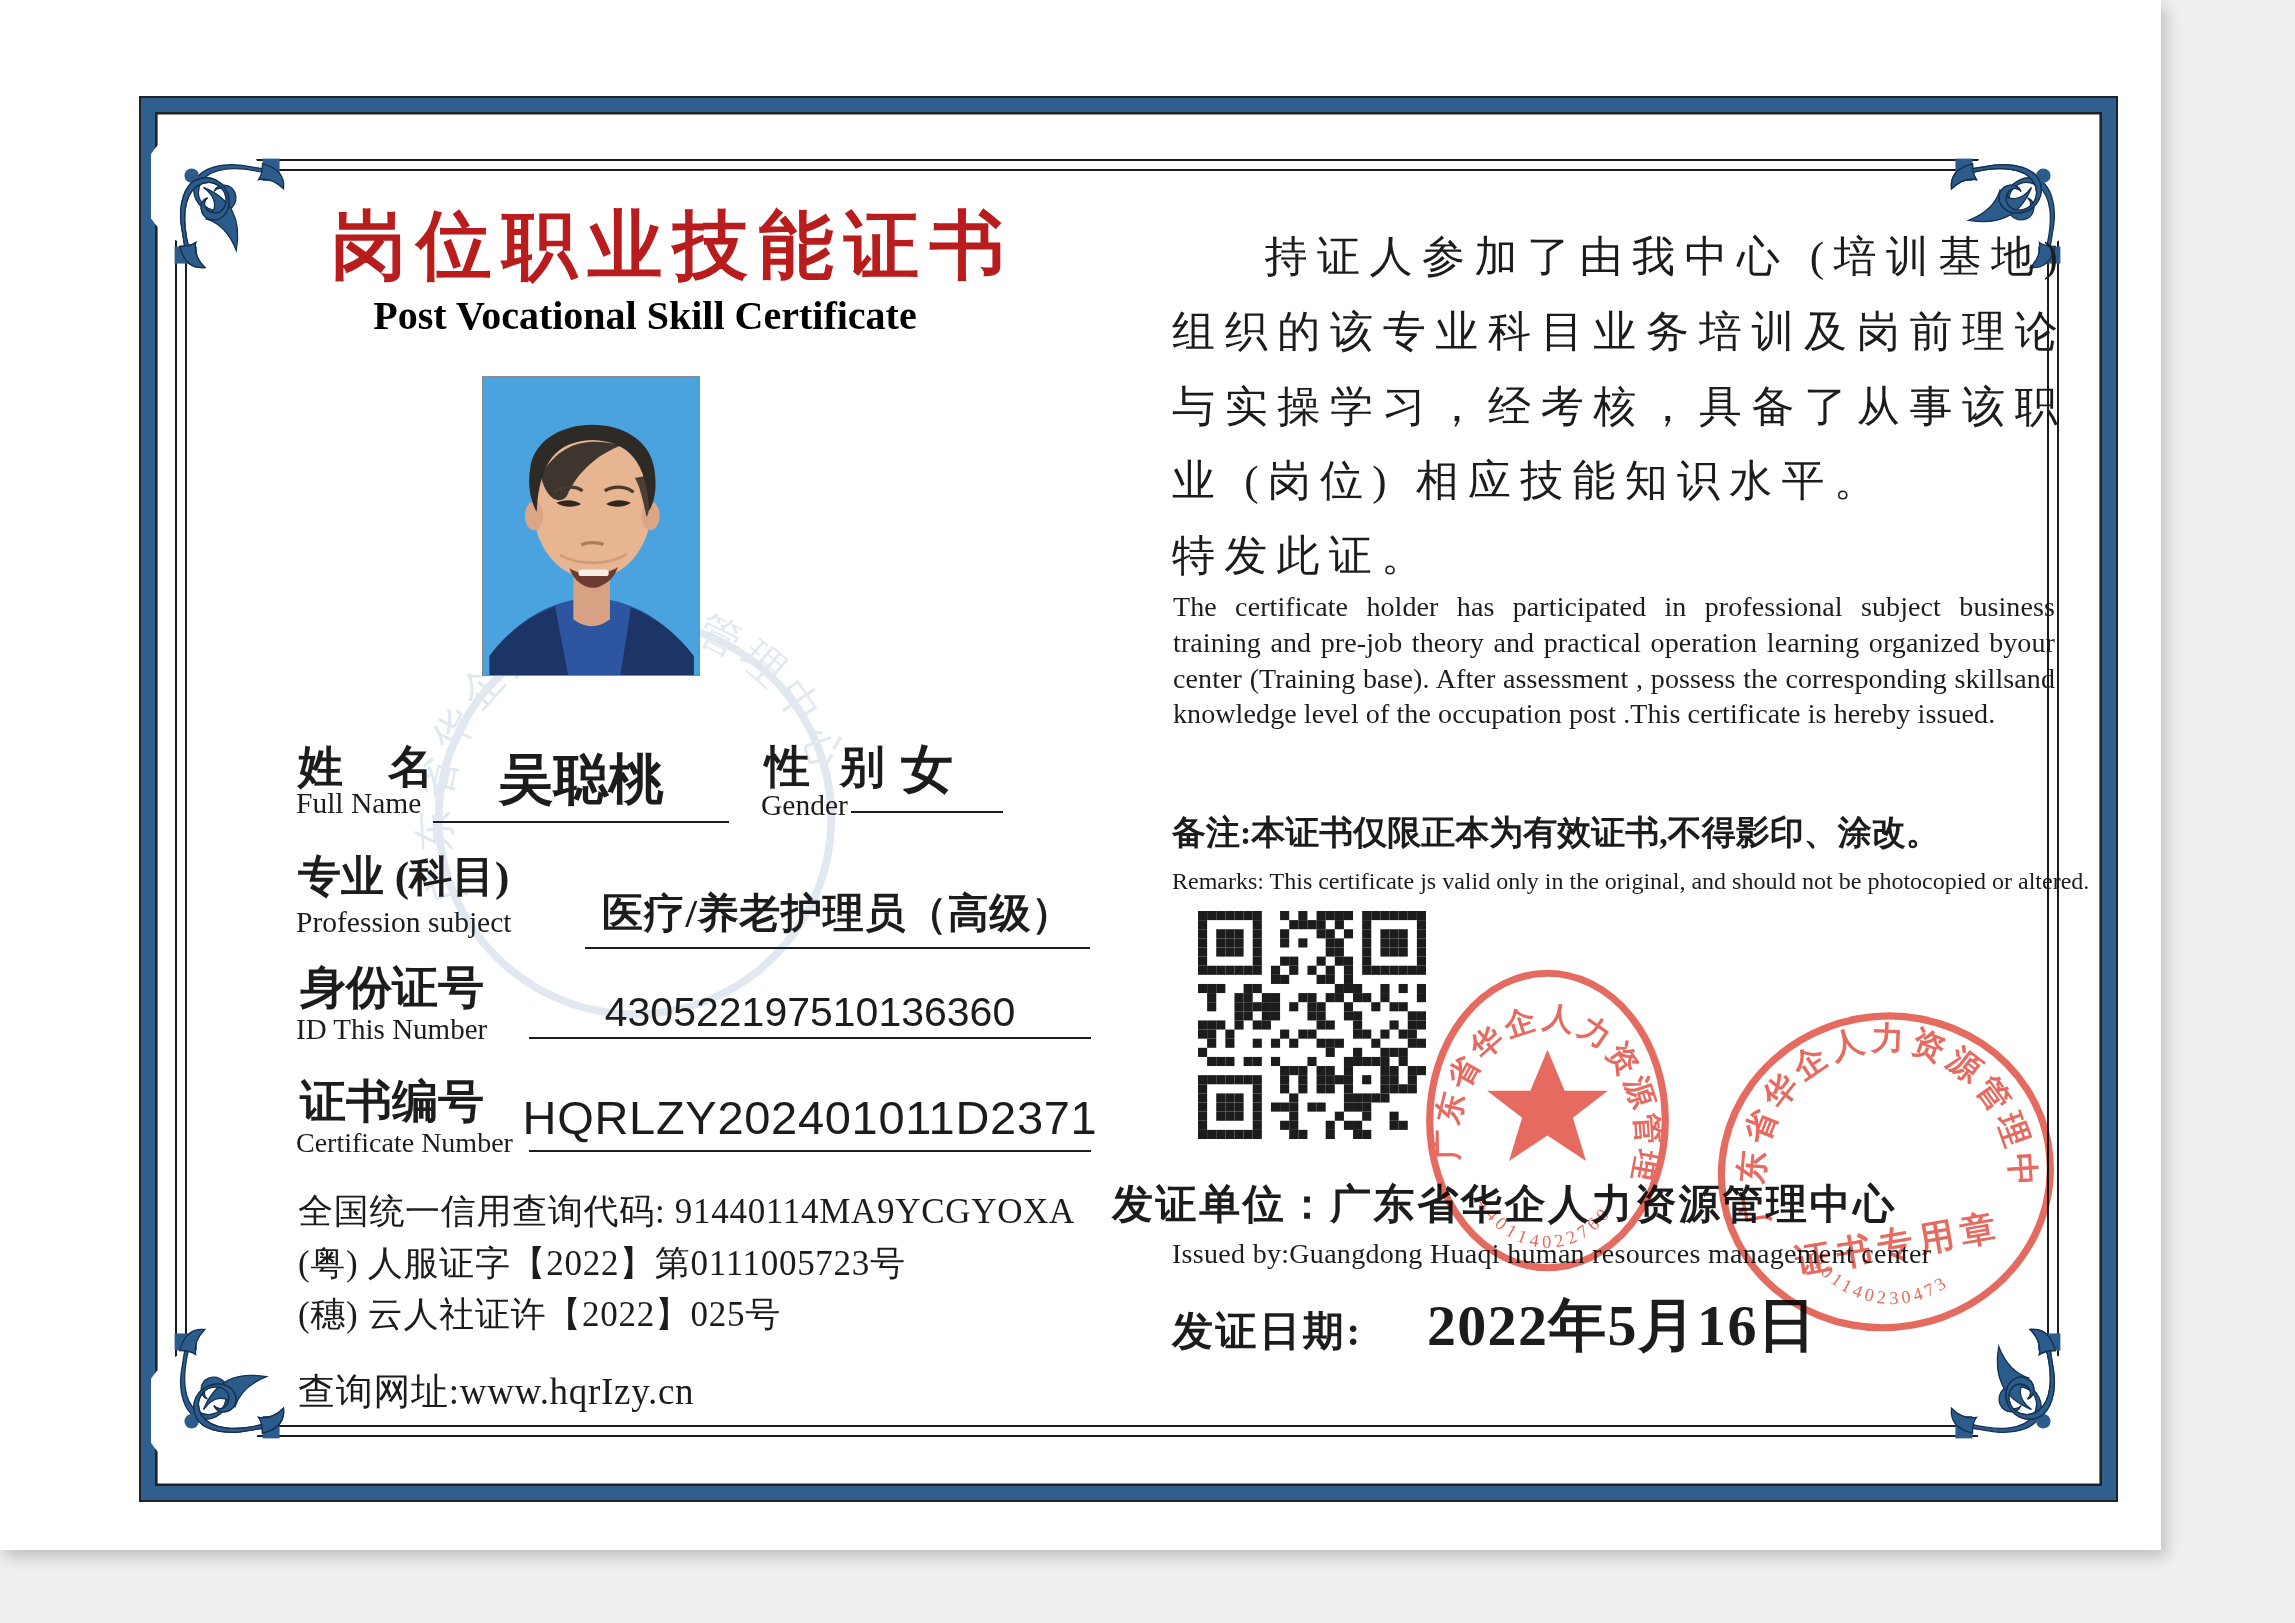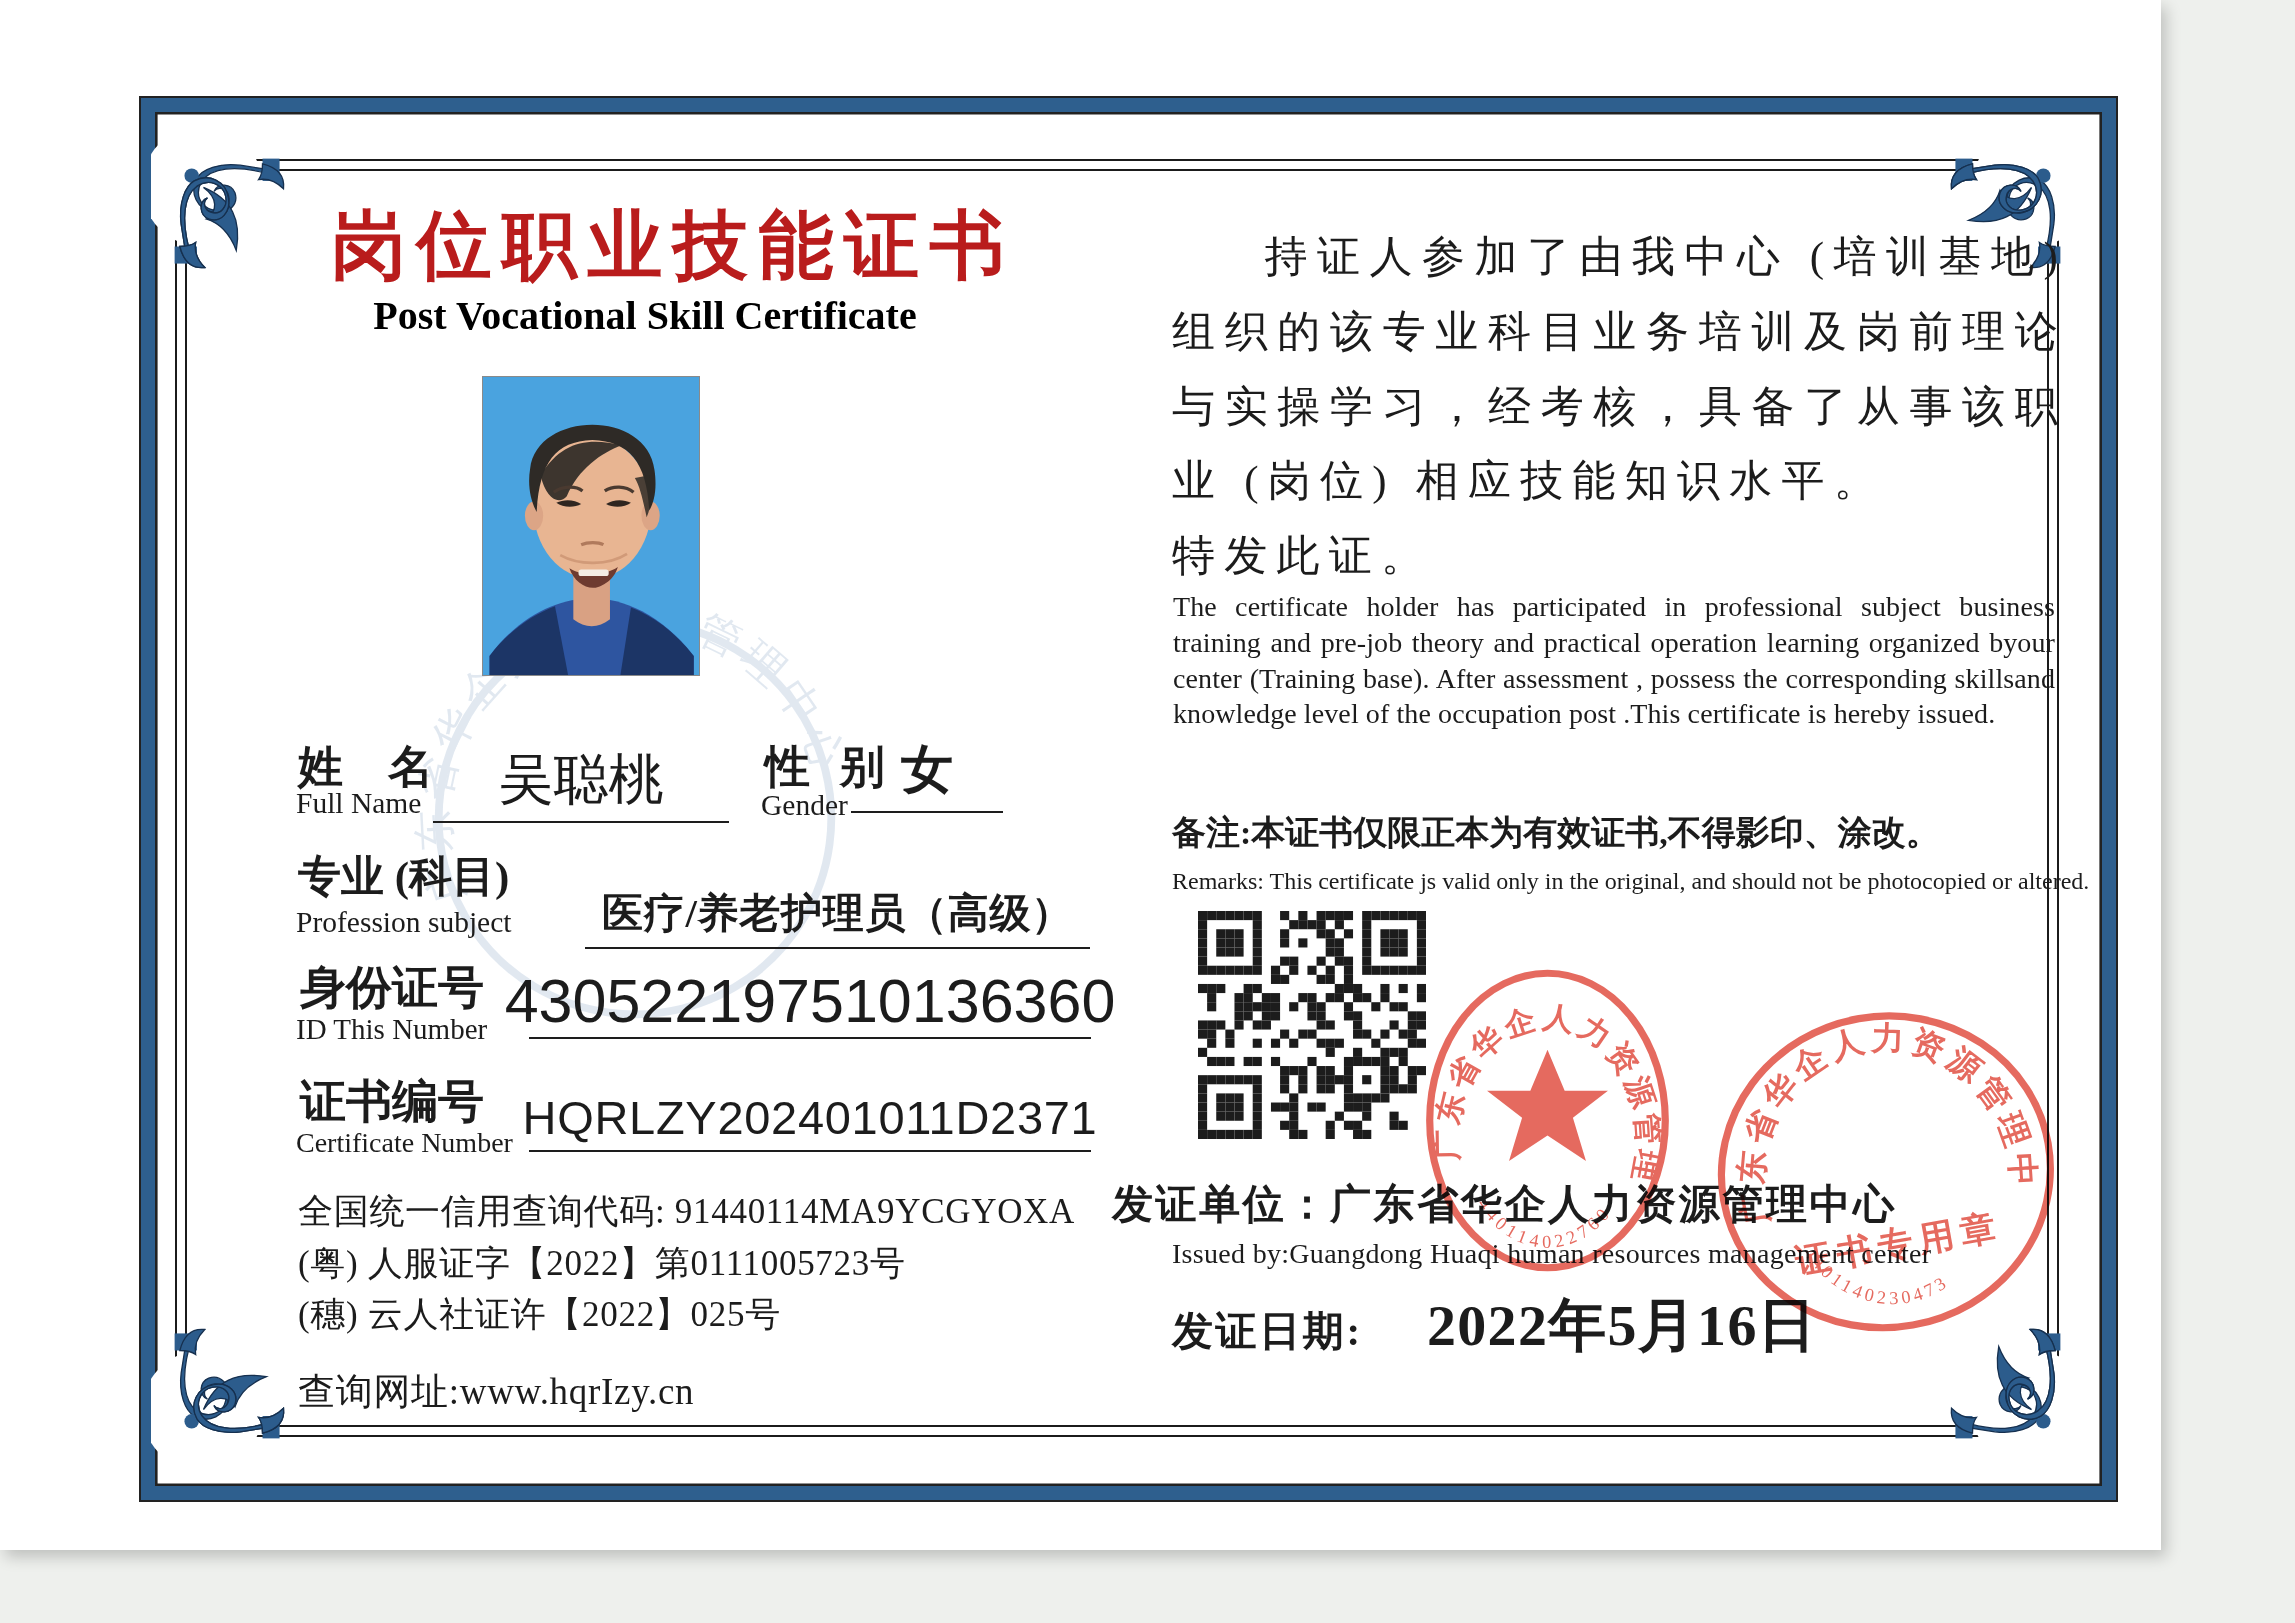--- a/index.html
+++ b/index.html
@@ -47,24 +47,24 @@
     position:absolute;left:482px;top:376px;width:216px;height:298px;
     border:0.7px solid #8a8a8a;overflow:hidden;background:var(--photo-blue,#3f9ede);
   }
   #ghost-stamp{position:absolute;left:406px;top:589px;width:458px;height:458px;opacity:.16;transform:rotate(-14deg);}
   .f-cn{position:absolute;font-size:45px;font-weight:700;white-space:nowrap;}
   .f-en{position:absolute;font-size:29.5px;white-space:nowrap;}
   .u-line{
     position:absolute;box-sizing:border-box;border-bottom:2.6px solid #1d1d1d;
     display:flex;align-items:flex-end;justify-content:center;white-space:nowrap;
   }
-  .v-name{font-size:55px;font-weight:400;padding-bottom:3.9px;}
+  .v-name{font-size:55px;font-weight:700;padding-bottom:3.9px;}
   .v-gender{font-size:52px;font-weight:600;padding-bottom:6.5px;}
   .v-prof{font-size:41px;font-weight:600;padding-bottom:6.5px;letter-spacing:0.7px;}
-  .v-id{font-size:61px;font-family:"Liberation Sans","DejaVu Sans",sans-serif;letter-spacing:0;padding-bottom:1.3px;}
+  .v-id{font-size:41px;font-family:"Liberation Sans","DejaVu Sans",sans-serif;letter-spacing:0;padding-bottom:1.3px;}
   .v-cert{font-size:47px;font-family:"Liberation Sans","DejaVu Sans",sans-serif;letter-spacing:0.7px;padding-bottom:5.2px;}
   .foot-line{position:absolute;left:298px;font-size:35px;white-space:nowrap;letter-spacing:0.7px;}
   
   .para-cn{
     position:absolute;left:1172px;top:220px;width:895px;
     font-size:43px;line-height:1.74;letter-spacing:.215em;text-align:justify;
   }
   .para-cn p{margin:0;}
   .para-cn .indent{text-indent:2.15em;}
   .para-en{

